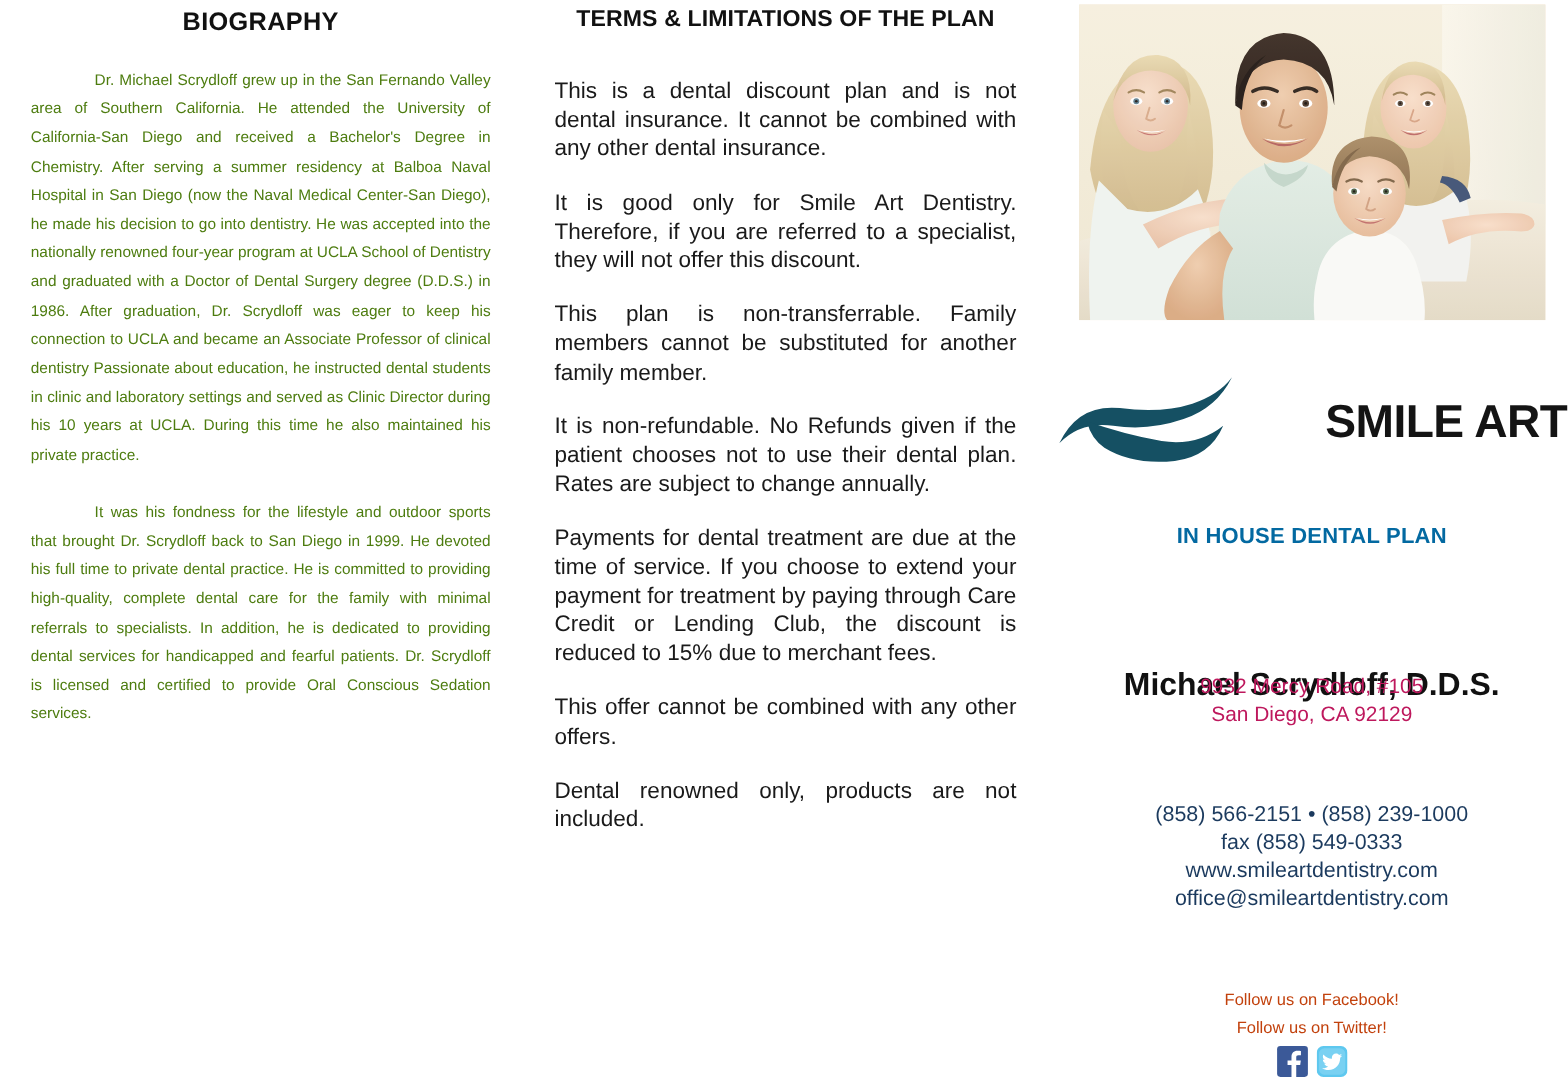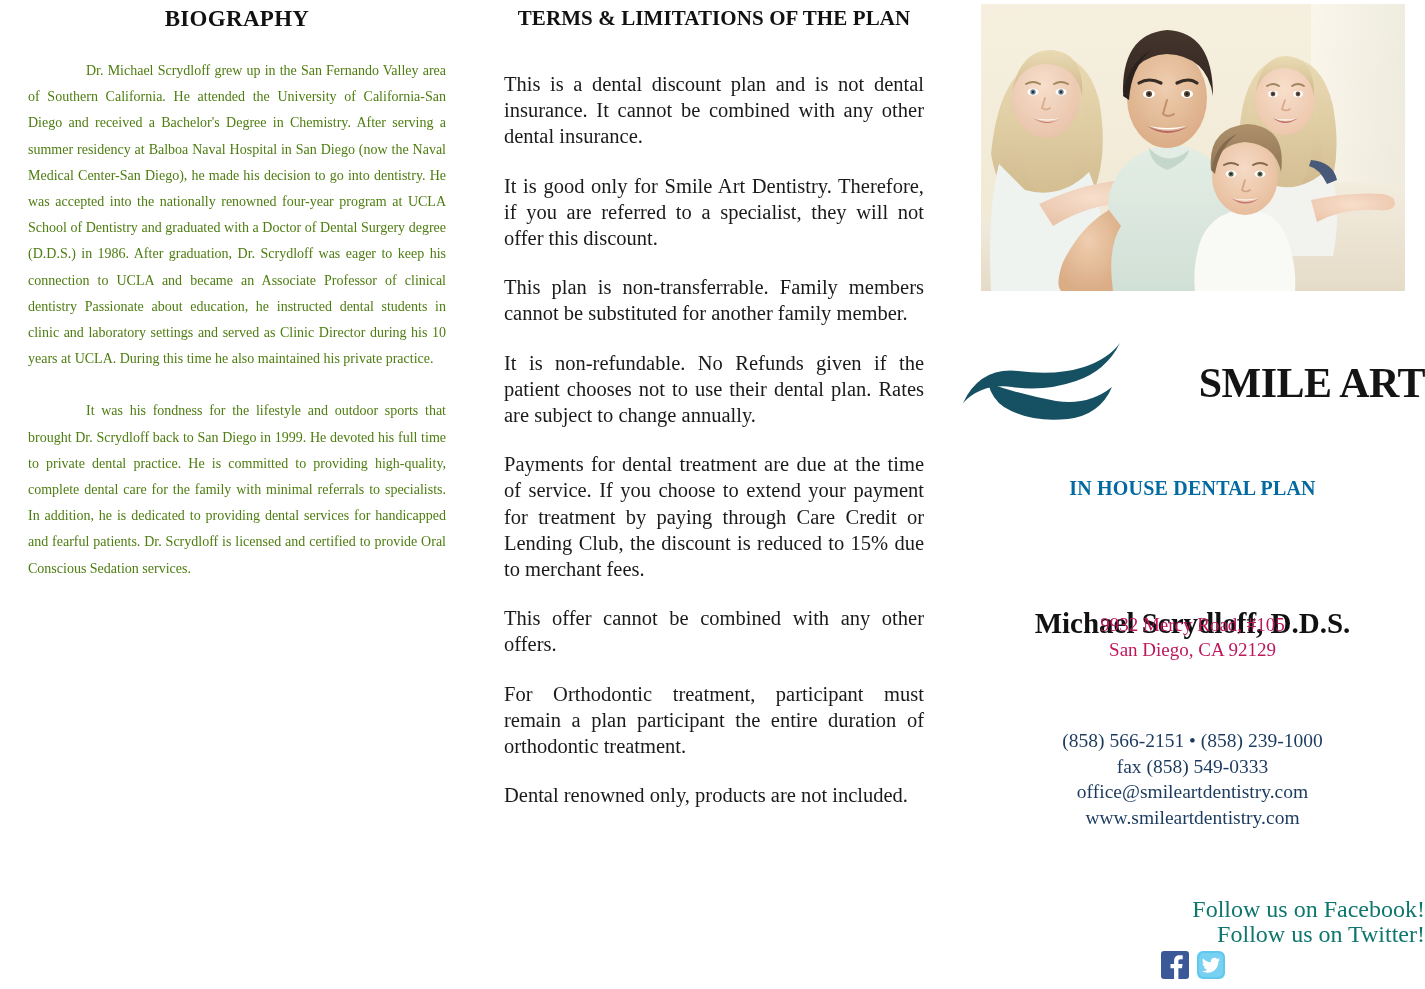--- a/index.html
+++ b/index.html
@@ -11,21 +11,20 @@
     font-family: "Liberation Sans", sans-serif;
     overflow: hidden;
     position: relative;
   }
 
   .brochure {
     position: relative;
     width: 1425px;
     height: 989px;
     background: #ffffff;
-    font-family: Liberation Serif, serif;
   }
 
   
   .col-bio {
     position: absolute;
     left: 28px;
     top: 6px;
     width: 418px;
   }
 
@@ -177,24 +176,24 @@
     line-height: 25.5px;
     color: #1b3a5e;
   }
   .contact div { white-space: nowrap; }
 
   .social-text {
     position: absolute;
     left: 0;
     top: 897px;
     width: 465px;
-    text-align: right;
-    font-size: 24px;
+    text-align: center;
+    font-size: 15px;
     line-height: 25px;
-    color: #0f766e;
+    color: #c2410c;
   }
 
   .social-icons {
     position: absolute;
     left: 0;
     top: 951px;
     width: 465px;
     display: flex;
     justify-content: center;
     gap: 8px;
@@ -213,21 +212,20 @@
   </div>
 
   <div class="col-terms">
     <div class="terms-title">TERMS &amp; LIMITATIONS OF THE PLAN</div>
     <p class="terms-par">This is a dental discount plan and is not dental insurance. It cannot be combined with any other dental insurance.</p>
     <p class="terms-par">It is good only for Smile Art Dentistry. Therefore, if you are referred to a specialist, they will not offer this discount.</p>
     <p class="terms-par">This plan is non-transferrable. Family members cannot be substituted for another family member.</p>
     <p class="terms-par">It is non-refundable. No Refunds given if the patient chooses not to use their dental plan. Rates are subject to change annually.</p>
     <p class="terms-par">Payments for dental treatment are due at the time of service.  If you choose to extend your payment for treatment by paying through Care Credit or Lending Club, the discount is reduced to 15% due to merchant fees.</p>
     <p class="terms-par">This offer cannot be combined with any other offers.</p>
-    <p class="terms-par">For Orthodontic treatment, participant must remain a plan participant the entire duration of orthodontic treatment.</p>
     <p class="terms-par">Dental renowned only, products are not included.</p>
   </div>
 
   <div class="col-cover">
 
     <div class="photo">
       <svg viewBox="0 0 424 287" preserveAspectRatio="none">
         <defs>
           <linearGradient id="bgWall" x1="0" y1="0" x2="0" y2="1">
             <stop offset="0%" stop-color="#f6efdd"></stop>
@@ -385,22 +383,22 @@
     <div class="doctor-name">Michael Scrydloff, D.D.S.</div>
 
     <div class="address">
       <div>9932 Mercy Road, #105</div>
       <div>San Diego, CA 92129</div>
     </div>
 
     <div class="contact">
       <div>(858) 566-2151 • (858) 239-1000</div>
       <div>fax (858) 549-0333</div>
+      <div>www.smileartdentistry.com</div>
       <div>office@smileartdentistry.com</div>
-      <div>www.smileartdentistry.com</div>
     </div>
 
     <div class="social-text">
       <div>Follow us on Facebook!</div>
       <div>Follow us on Twitter!</div>
     </div>
 
     <div class="social-icons">
       <span>
         <svg width="28" height="28" viewBox="0 0 28 28">

